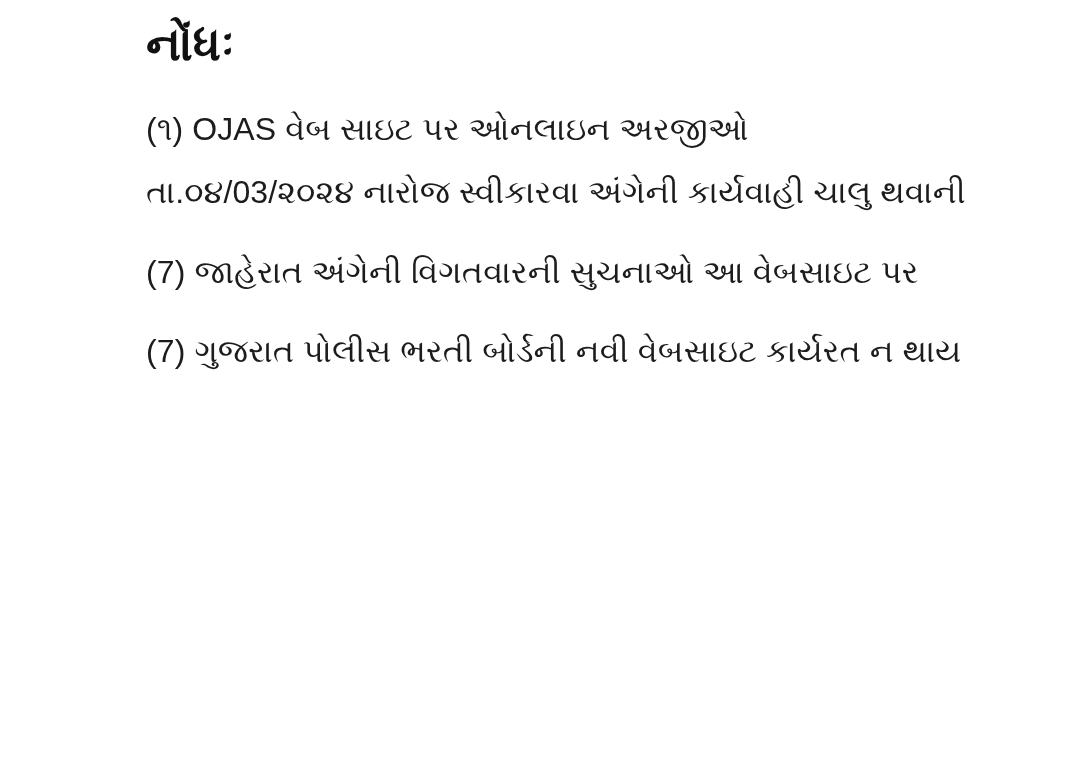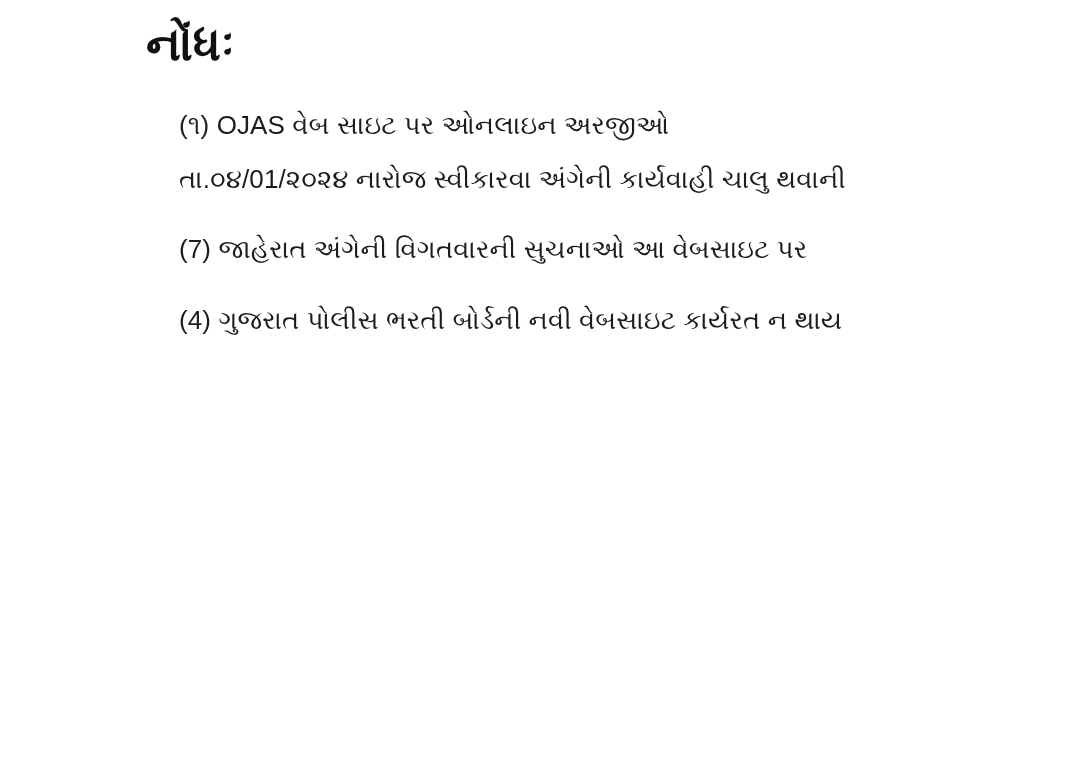--- a/index.html
+++ b/index.html
@@ -26,45 +26,44 @@
     font-weight: 700;
     line-height: 1.12;
     letter-spacing: 0px;
     margin: 0 0 34px 0;
     color: #111111;
   }
   .note-block {
     margin-bottom: 30px;
   }
   .note-line {
-    font-size: 26px;
+    font-size: 32px;
     line-height: 1.55;
     font-weight: 400;
     color: #1c1c1c;
     white-space: pre-wrap;
     letter-spacing: 0.1px;
-    margin-left: 33px;
   }
   .note-line + .note-line {
     margin-top: 14px;
   }
 </style>
 </head>
 <body>
 
 <div class="page">
 
   <h1 class="doc-title">નોંધઃ</h1>
 
   <div class="note-block">
     <div class="note-line">(૧) OJAS વેબ સાઇટ પર ઓનલાઇન અરજીઓ</div>
-    <div class="note-line">તા.૦૪/01/૨૦૨૪ નારોજ સ્વીકારવા અંગેની કાર્યવાહી ચાલુ થવાની</div>
+    <div class="note-line">તા.૦૪/03/૨૦૨૪ નારોજ સ્વીકારવા અંગેની કાર્યવાહી ચાલુ થવાની</div>
   </div>
 
   <div class="note-block">
     <div class="note-line">(7) જાહેરાત અંગેની વિગતવારની સુચનાઓ આ વેબસાઇટ પર</div>
   </div>
 
   <div class="note-block">
-    <div class="note-line">(4) ગુજરાત પોલીસ ભરતી બોર્ડની નવી વેબસાઇટ કાર્યરત ન થાય</div>
+    <div class="note-line">(7) ગુજરાત પોલીસ ભરતી બોર્ડની નવી વેબસાઇટ કાર્યરત ન થાય</div>
   </div>
 
 </div>
 
 </body></html>

